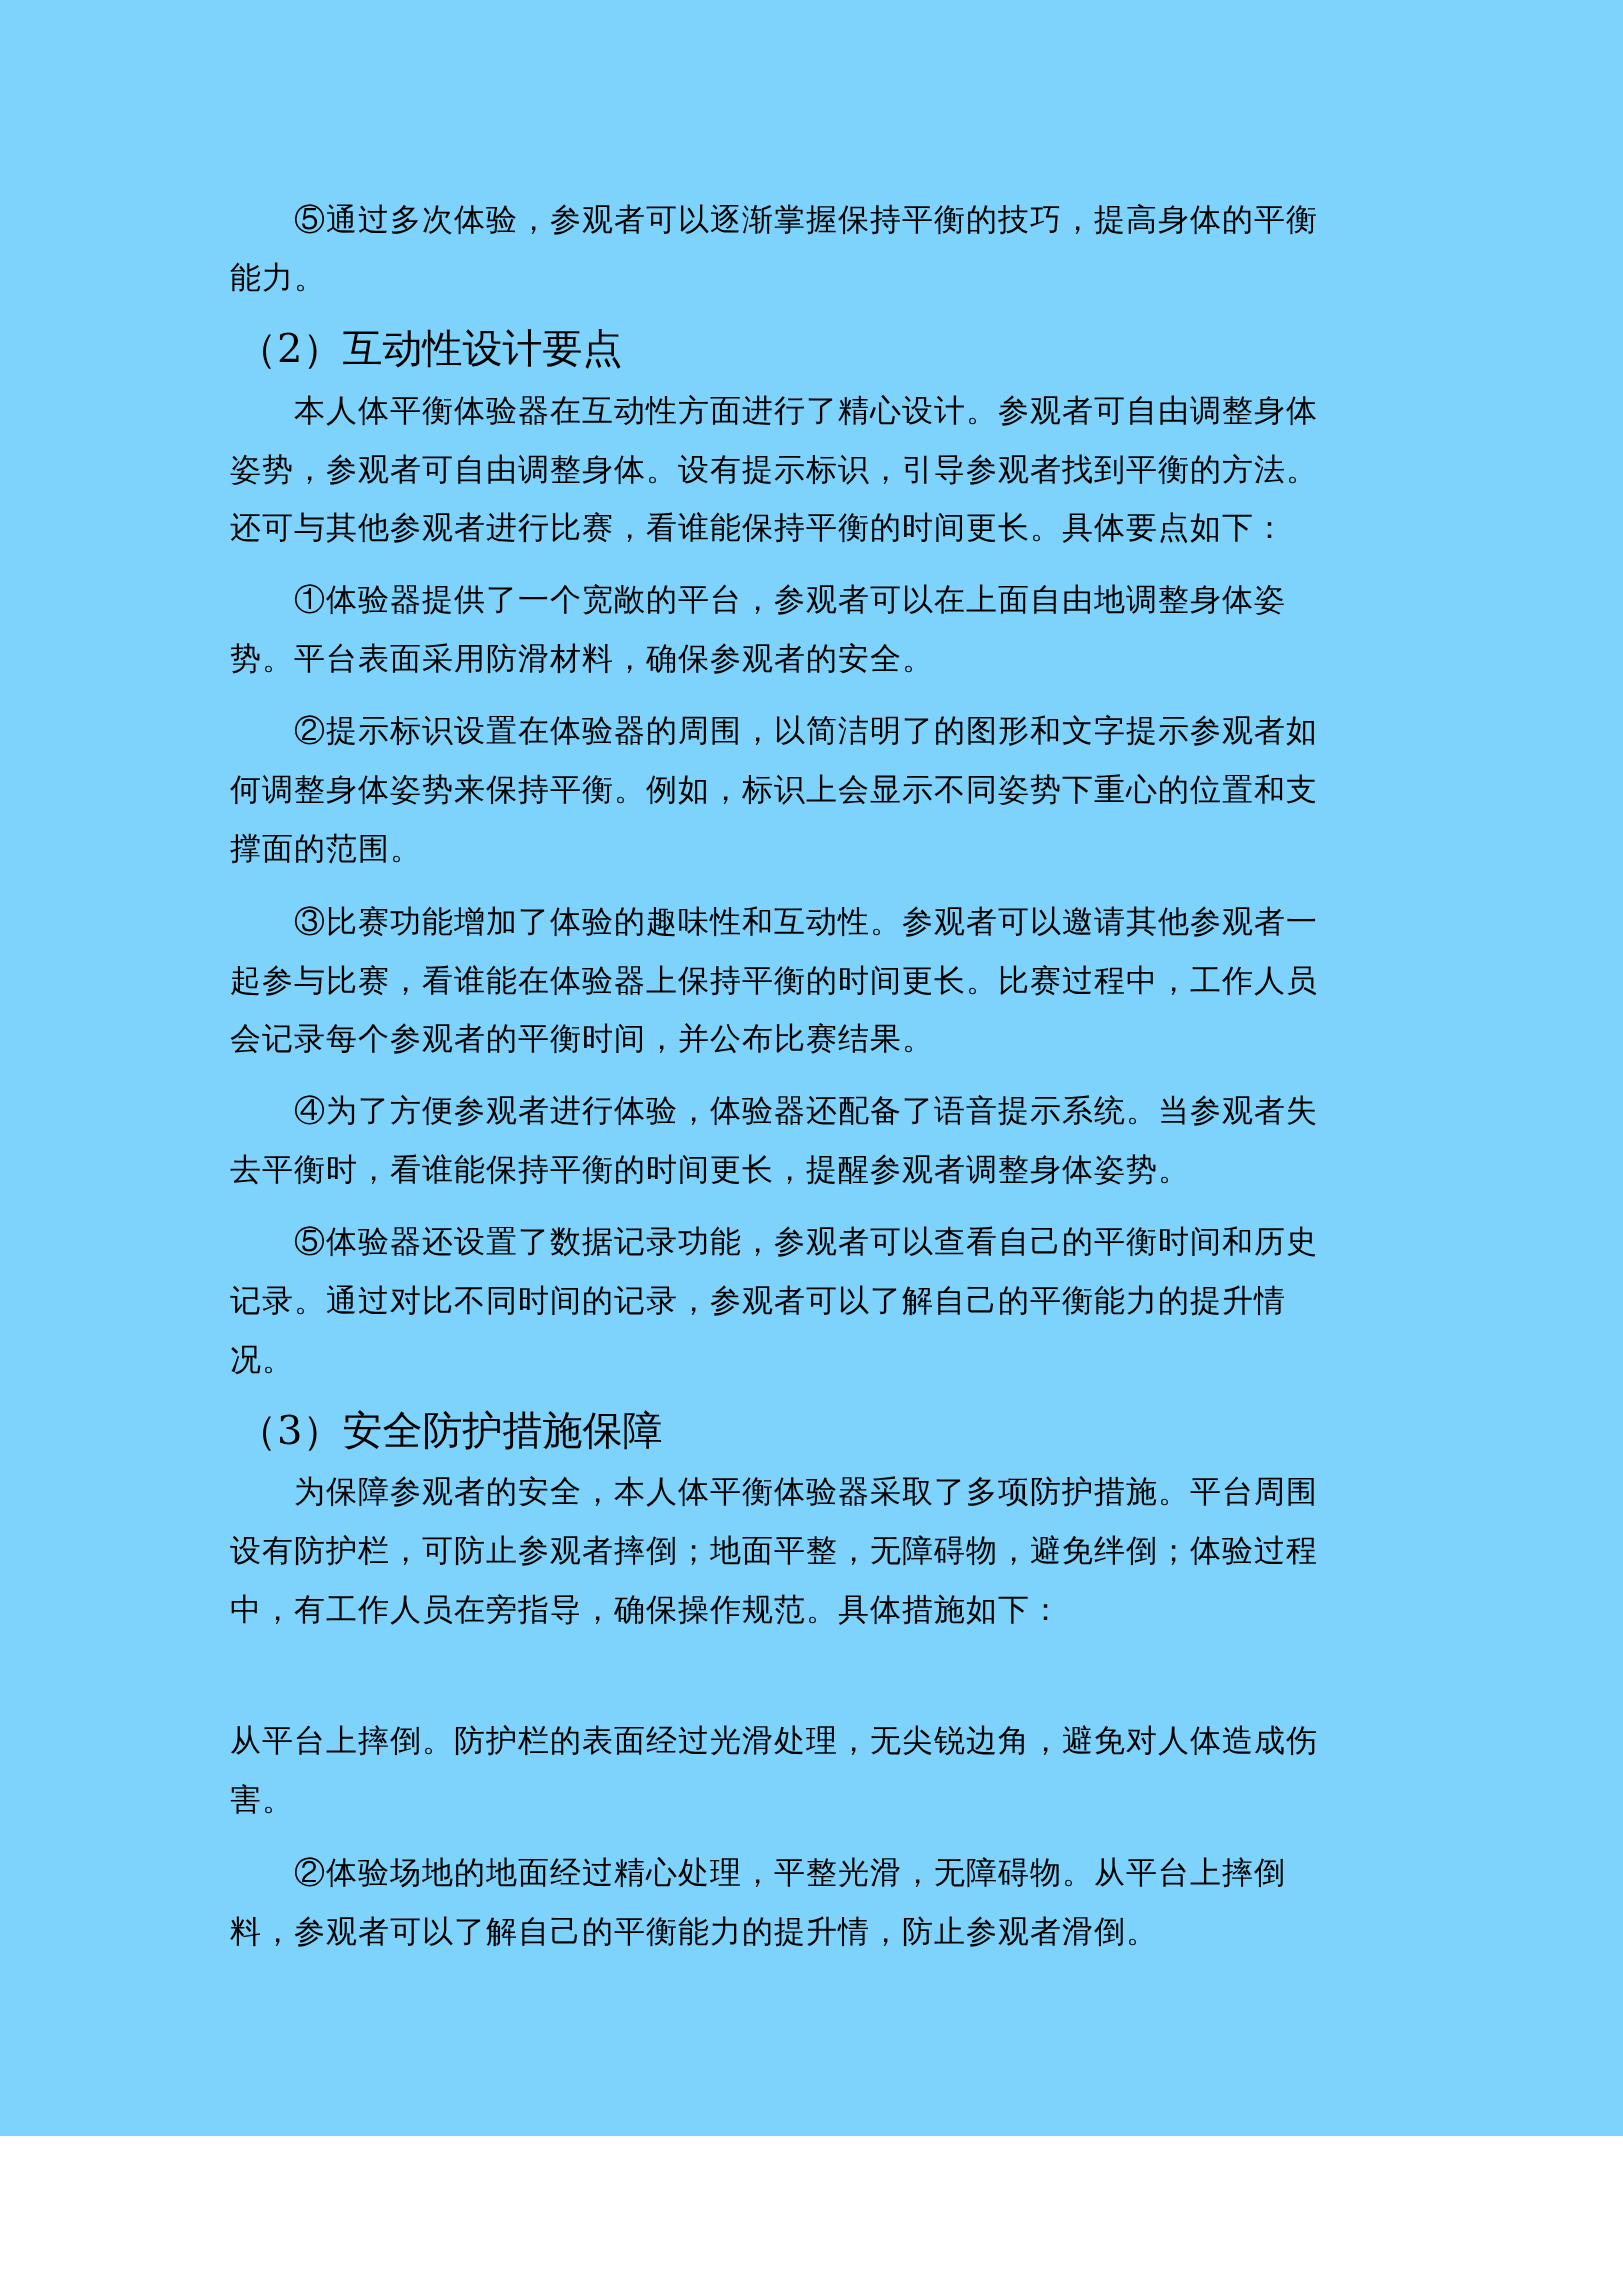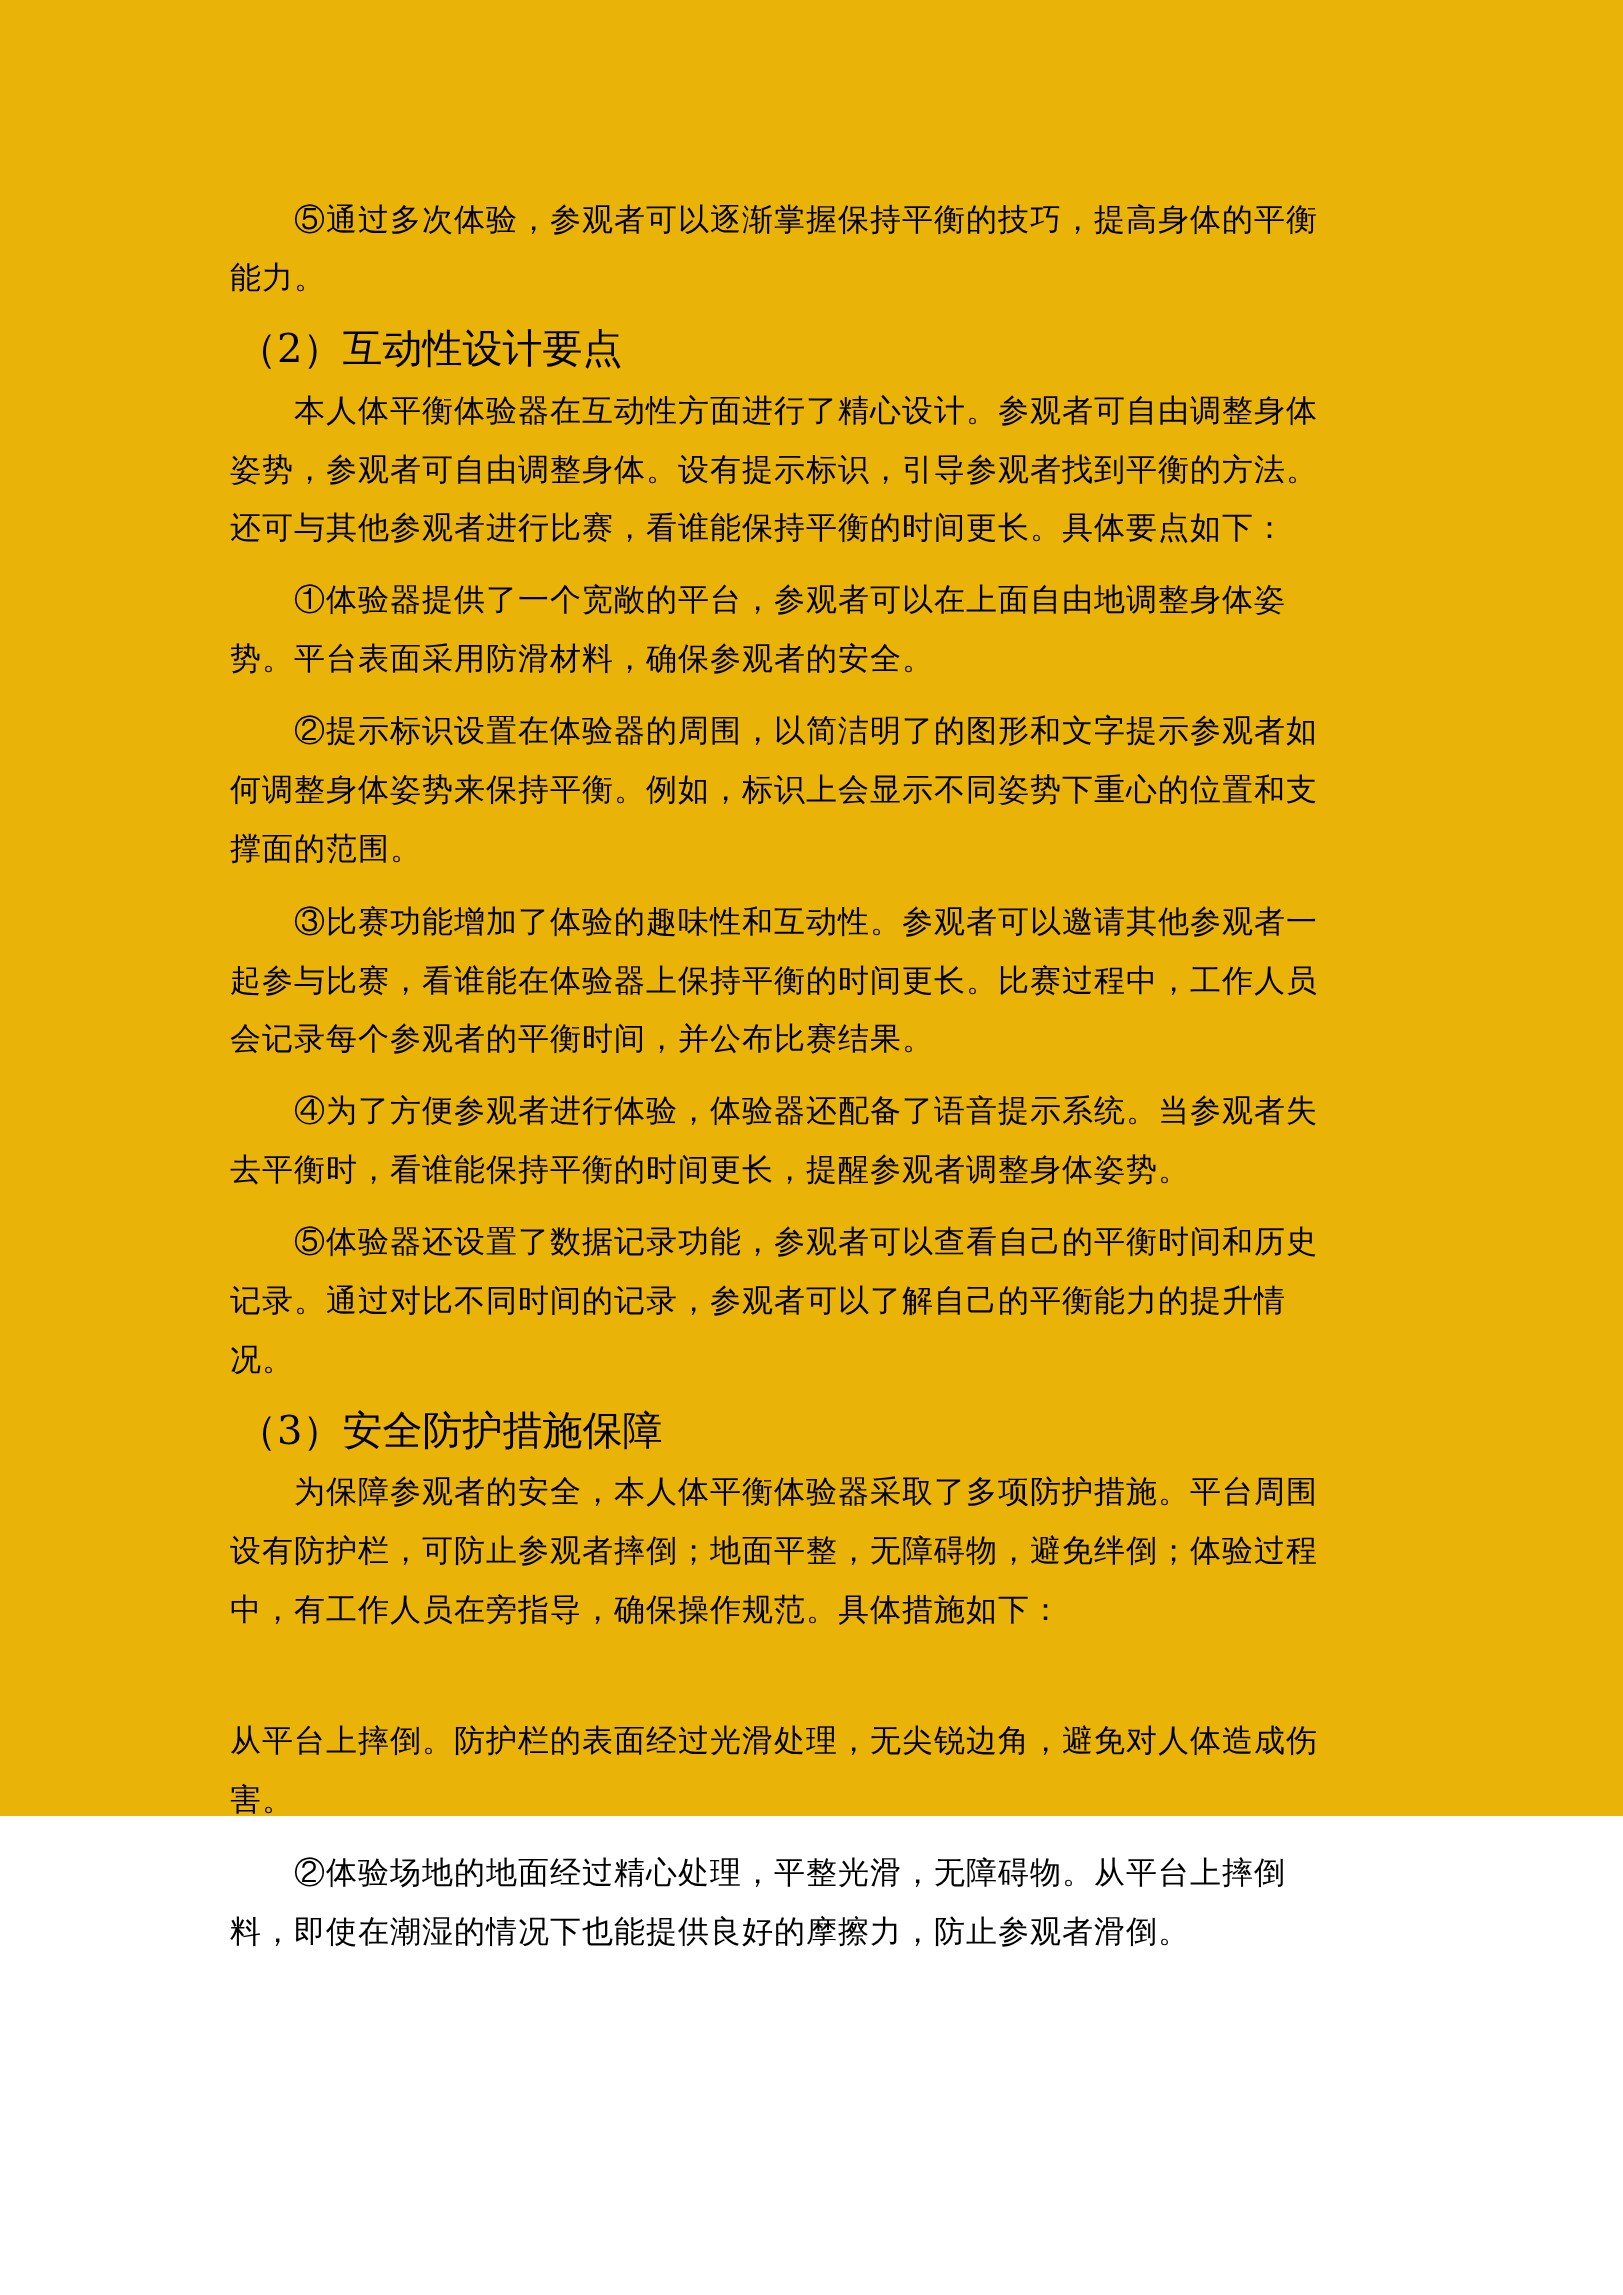--- a/index.html
+++ b/index.html
@@ -1,19 +1,19 @@
 <!DOCTYPE html>
 <html style="font-size:10.5px"><head>
   <meta charset="utf-8">
   <style>
     html, body { margin: 0; padding: 0; background: #ffffff; }
     body { width: 1623px; height: 2295px; position: relative; overflow: hidden; }
     .page {
-      position: absolute; left: 0; top: 0; width: 1623px; height: 1816px;
-      background: #eab308; color: #000000;
+      position: absolute; left: 0; top: 0; width: 1623px; height: 2136px;
+      background: #7dd3fc; color: #000000;
       font-family: "DejaVu Serif", "Liberation Serif", serif;
     }
     .line {
       position: absolute; left: 230px; width: 1165px;
       font-size: 31px; line-height: 39px; white-space: nowrap;
       letter-spacing: 1px;
     }
     .indent { left: 294px; }
     .heading { left: 237px; font-size: 40px; letter-spacing: 0px; }
   </style>
@@ -52,16 +52,16 @@
   <div class="line heading" style="top:1411px">（3）安全防护措施保障</div>
 
   <div class="line indent" style="top:1472px">为保障参观者的安全，本人体平衡体验器采取了多项防护措施。平台周围</div>
   <div class="line" style="top:1531px">设有防护栏，可防止参观者摔倒；地面平整，无障碍物，避免绊倒；体验过程</div>
   <div class="line" style="top:1590px">中，有工作人员在旁指导，确保操作规范。具体措施如下：</div>
 
   <div class="line" style="top:1721px">从平台上摔倒。防护栏的表面经过光滑处理，无尖锐边角，避免对人体造成伤</div>
   <div class="line" style="top:1780px">害。</div>
 
   <div class="line indent" style="top:1853px">②体验场地的地面经过精心处理，平整光滑，无障碍物。从平台上摔倒</div>
-  <div class="line" style="top:1912px">料，即使在潮湿的情况下也能提供良好的摩擦力，防止参观者滑倒。</div>
+  <div class="line" style="top:1912px">料，参观者可以了解自己的平衡能力的提升情，防止参观者滑倒。</div>
 
 </div>
 
 
 </body></html>

